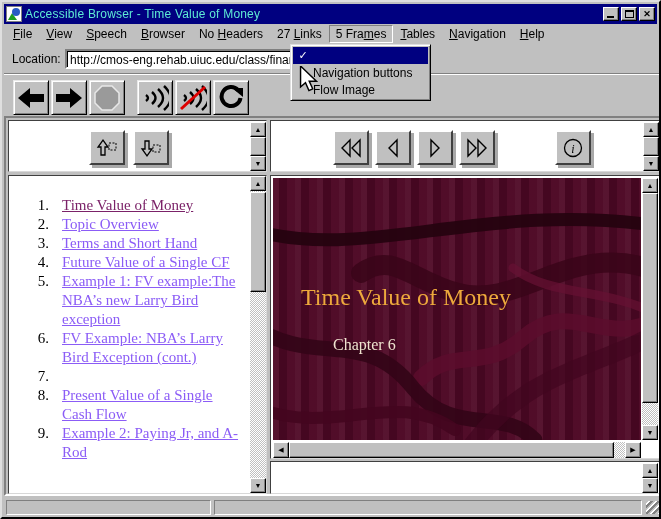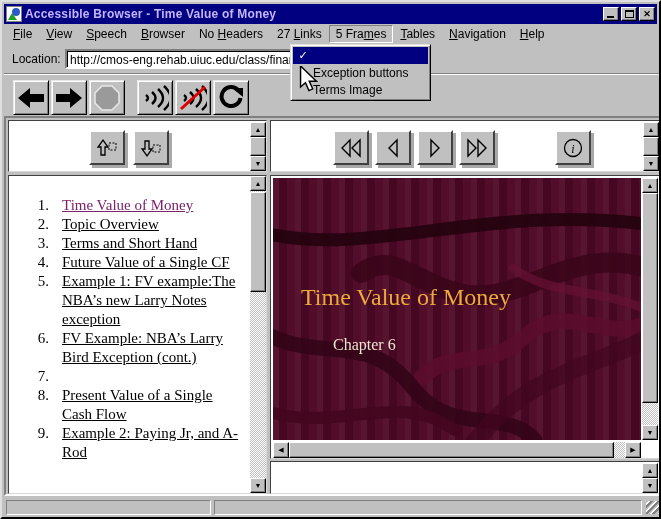--- a/index.html
+++ b/index.html
@@ -9,21 +9,21 @@
   #window { position:relative; width:661px; height:519px; background:#c0c0c0;
     border-top:2px solid #dfdfdf; border-left:2px solid #dfdfdf;
     border-right:2px solid #000; border-bottom:2px solid #000; overflow:hidden; }
 
   
   .titlebar { position:absolute; left:2px; top:2px; width:653px; height:20px;
     background:#000080; display:flex; align-items:center; padding:0 2px; }
   .app-icon { width:16px; height:16px; background:#fff; margin-right:3px; position:relative; flex:0 0 auto; border:1px solid #808080;}
   .app-icon .hill { position:absolute; left:1px; bottom:1px; width:9px; height:7px; background:#1f9e1f; clip-path:polygon(0 100%,45% 0,100% 100%); }
   .app-icon .globe { position:absolute; right:1px; top:1px; width:8px; height:8px; border-radius:50%; background:#2a5bc4; }
-  .title-text { color:#c4b5fd; font-weight:bold; font-size:12px; white-space:nowrap; letter-spacing:0.2px; }
+  .title-text { color:#5eead4; font-weight:normal; font-size:12px; white-space:nowrap; letter-spacing:0.2px; }
   .tb-buttons { margin-left:auto; display:flex; gap:2px; }
   .tb-btn { width:16px; height:14px; background:#c0c0c0; position:relative;
     border-top:1px solid #fff; border-left:1px solid #fff; border-right:1px solid #000; border-bottom:1px solid #000;
     box-shadow:inset -1px -1px 0 #808080; font-size:9px; line-height:12px; text-align:center; font-weight:bold; }
   .glyph-min { position:absolute; left:3px; bottom:2px; width:7px; height:2px; background:#000; }
   .glyph-max { position:absolute; left:3px; top:2px; width:9px; height:8px; border:1px solid #000; border-top:2px solid #000; }
 
   
   .menubar { position:absolute; left:2px; top:22px; width:657px; height:20px; background:#c0c0c0;
     display:flex; align-items:center; font-size:12px; padding-left:2px; }
@@ -75,21 +75,21 @@
   .sb-thumb { position:absolute; left:0; width:16px; background:#c0c0c0;
     border-top:1px solid #fff; border-left:1px solid #fff; border-right:1px solid #000; border-bottom:1px solid #000;
     box-shadow:inset -1px -1px 0 #808080; }
   .sb-h .sb-btn, .sb-h .sb-thumb { height:16px; top:0; }
 
   
   .outline-head { font-family:"Liberation Serif", serif; font-size:15px; color:#000; margin:10px 0 0 8px; }
   .slide-list { margin-top:20px; font-family:"Liberation Serif", serif; font-size:15px; line-height:19px; width:232px; }
   .slide-row { display:flex; margin:0 0 0 22px; }
   .slide-num { width:18px; text-align:right; flex:0 0 auto; margin-right:13px; }
-  .slide-link { color:#000000; text-decoration:underline; width:186px; }
+  .slide-link { color:#8b5cf6; text-decoration:underline; width:186px; }
   .slide-link.visited { color:#7b2268; }
 
   
   .slide-viewport { position:absolute; left:2px; top:2px; width:368px; height:262px; overflow:hidden;
     background-color:#4e0825;
     background-image:repeating-linear-gradient(90deg, rgba(255,255,255,0.05) 0 6px, rgba(0,0,0,0.12) 6px 14px, rgba(255,255,255,0.02) 14px 22px); }
   .slide-svg { position:absolute; left:0; top:0; }
   .slide-title { position:absolute; left:28px; top:106px; font-family:"Liberation Serif", serif;
     font-size:24px; color:#eda93c; white-space:nowrap; }
   .slide-subtitle { position:absolute; left:60px; top:158px; font-family:"Liberation Serif", serif;
@@ -235,21 +235,21 @@
           <div class="slide-row">
             <span class="slide-num">3.</span>
             <span class="slide-link">Terms and Short Hand</span>
           </div>
           <div class="slide-row">
             <span class="slide-num">4.</span>
             <span class="slide-link">Future Value of a Single CF</span>
           </div>
           <div class="slide-row">
             <span class="slide-num">5.</span>
-            <span class="slide-link">Example 1: FV example:The NBA’s new Larry Notes exception</span>
+            <span class="slide-link">Example 1: FV example:The NBA’s new Larry Bird exception</span>
           </div>
           <div class="slide-row">
             <span class="slide-num">6.</span>
             <span class="slide-link">FV Example: NBA’s Larry Bird Exception (cont.)</span>
           </div>
           <div class="slide-row">
             <span class="slide-num">7.</span>
           </div>
           <div class="slide-row">
             <span class="slide-num">8.</span>
@@ -349,25 +349,25 @@
     <div class="status-panel" style="left:210px; width:428px;"></div>
     <div class="grip"></div>
   </div>
 
   <div class="dropdown">
       <div class="dd-row hl">
         <span class="dd-check">✓</span>
       </div>
       <div class="dd-row">
         <span class="dd-check"></span>
-        <span class="dd-label">Exception buttons</span>
+        <span class="dd-label">Navigation buttons</span>
       </div>
       <div class="dd-row">
         <span class="dd-check"></span>
-        <span class="dd-label">Terms Image</span>
+        <span class="dd-label">Flow Image</span>
       </div>
     </div>
 
   <svg class="cursor" width="19" height="26" viewBox="0 0 13 18">
     <path d="M1,0 L1,14.5 L4.4,11.5 L6.8,17 L9.4,15.8 L7,10.5 L12,10.5 Z" fill="#fff" stroke="#000" stroke-width="1"></path>
   </svg>
 
 </div>
 
 </body></html>

